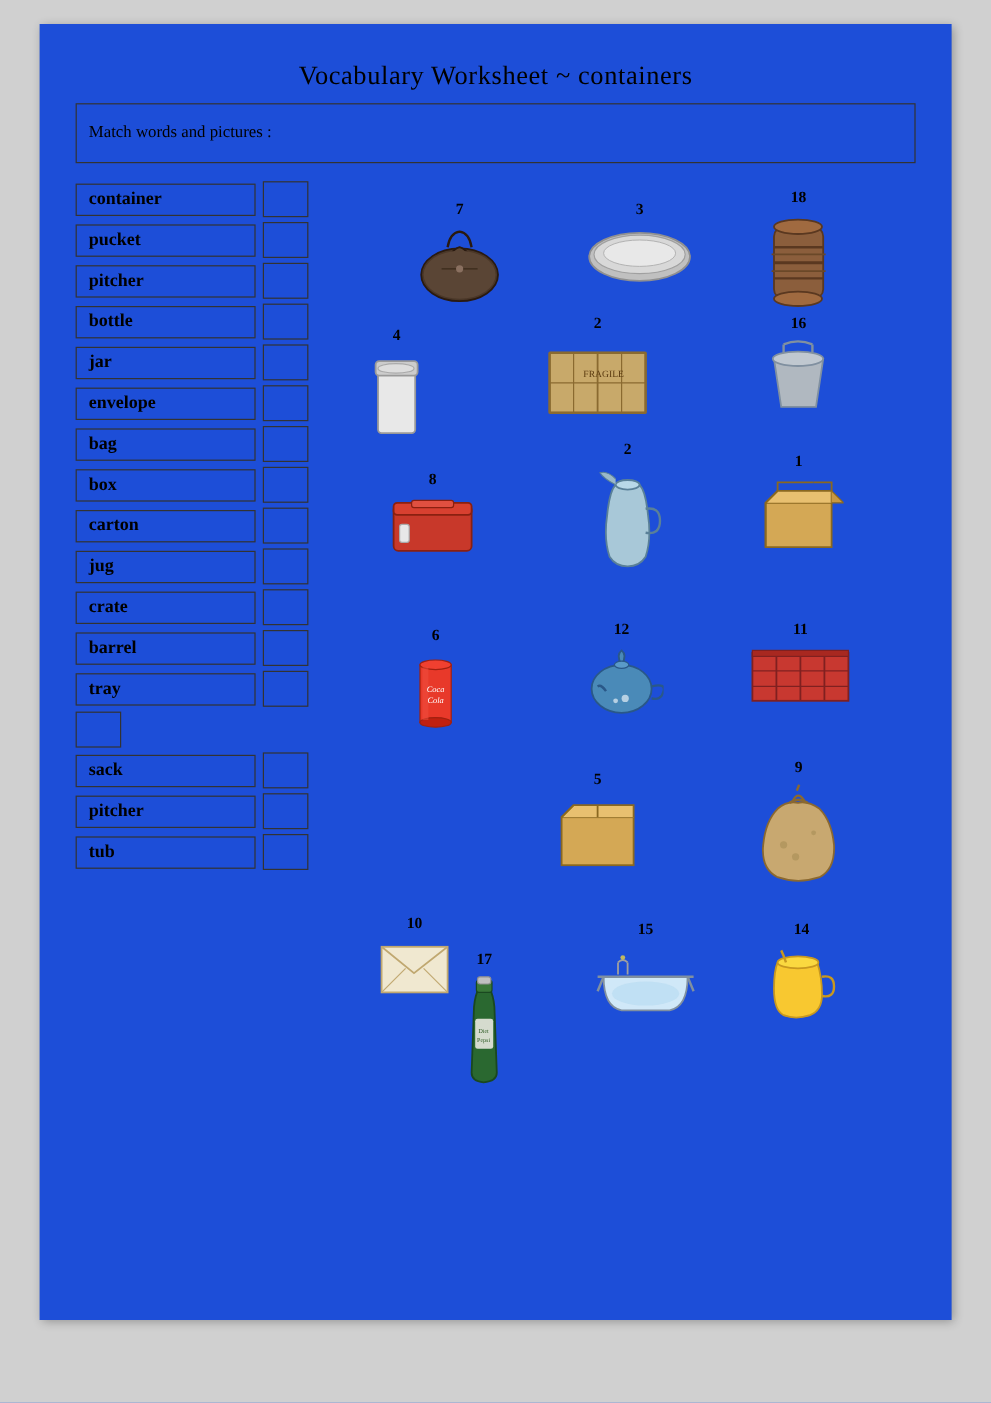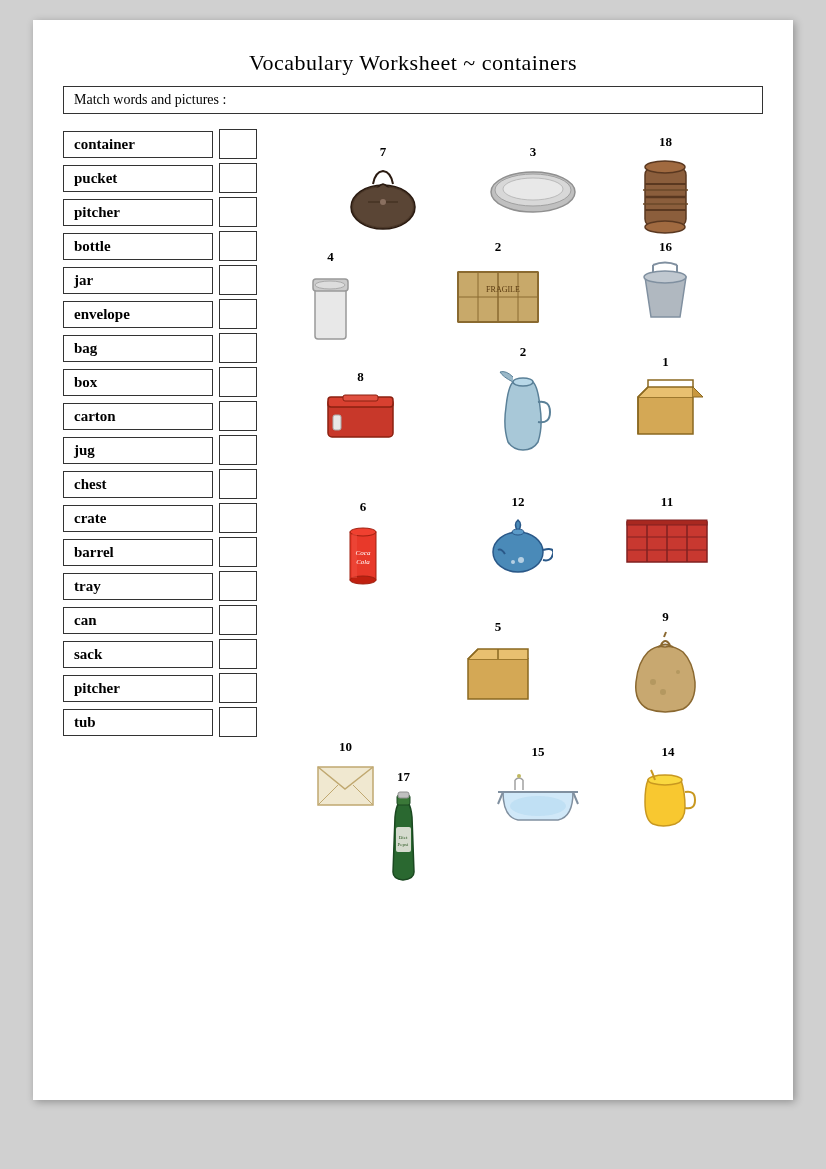--- a/index.html
+++ b/index.html
@@ -6,36 +6,36 @@
     body {
       background: #d0d0d0;
       display: flex;
       justify-content: center;
       align-items: flex-start;
       min-height: 100vh;
       padding: 20px;
       font-family: Georgia, 'Times New Roman', serif;
     }
     .page {
-      background: #ffffff;
+      background: #1d4ed8;
       width: 760px;
       min-height: 1080px;
       padding: 30px 30px 30px 30px;
       box-shadow: 2px 2px 8px rgba(0,0,0,0.3);
     }
     .title {
       text-align: center;
       font-size: 22px;
       font-weight: normal;
       margin-bottom: 10px;
       letter-spacing: 0.5px;
     }
     .instruction-box {
       border: 1.5px solid #333;
-      padding: 5px 10px;
+      padding: 16px 10px;
       font-size: 14px;
       margin-bottom: 15px;
       display: inline-block;
       width: 100%;
     }
     .main-content {
       display: flex;
       gap: 10px;
     }
     .word-list {
@@ -129,37 +129,32 @@
         </div>
         <div class="word-row">
           <div class="word-label">carton</div>
           <div class="answer-box"></div>
         </div>
         <div class="word-row">
           <div class="word-label">jug</div>
           <div class="answer-box"></div>
         </div>
         <div class="word-row">
-          <div class="word-label">chest</div>
-          <div class="answer-box"></div>
-        </div>
-        <div class="word-row">
           <div class="word-label">crate</div>
           <div class="answer-box"></div>
         </div>
         <div class="word-row">
           <div class="word-label">barrel</div>
           <div class="answer-box"></div>
         </div>
         <div class="word-row">
           <div class="word-label">tray</div>
           <div class="answer-box"></div>
         </div>
         <div class="word-row">
-          <div class="word-label">can</div>
           <div class="answer-box"></div>
         </div>
         <div class="word-row">
           <div class="word-label">sack</div>
           <div class="answer-box"></div>
         </div>
         <div class="word-row">
           <div class="word-label">pitcher</div>
           <div class="answer-box"></div>
         </div>

